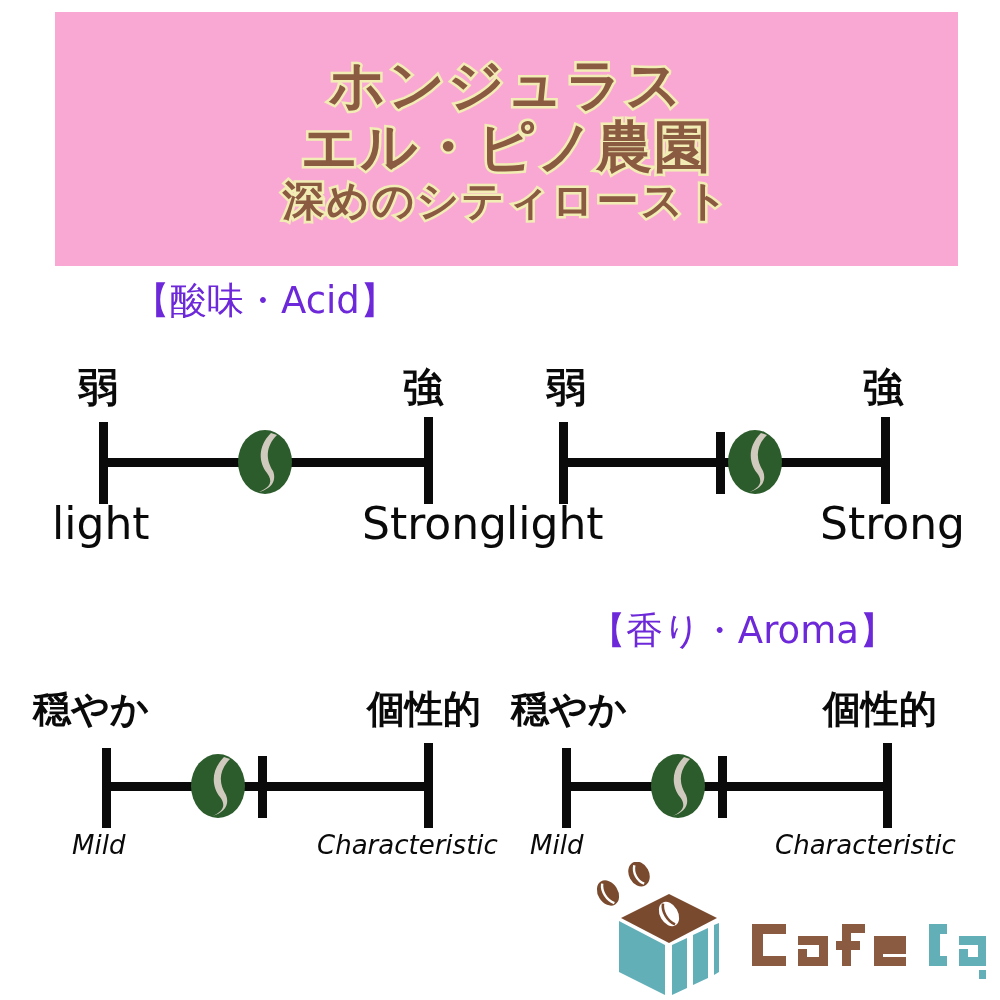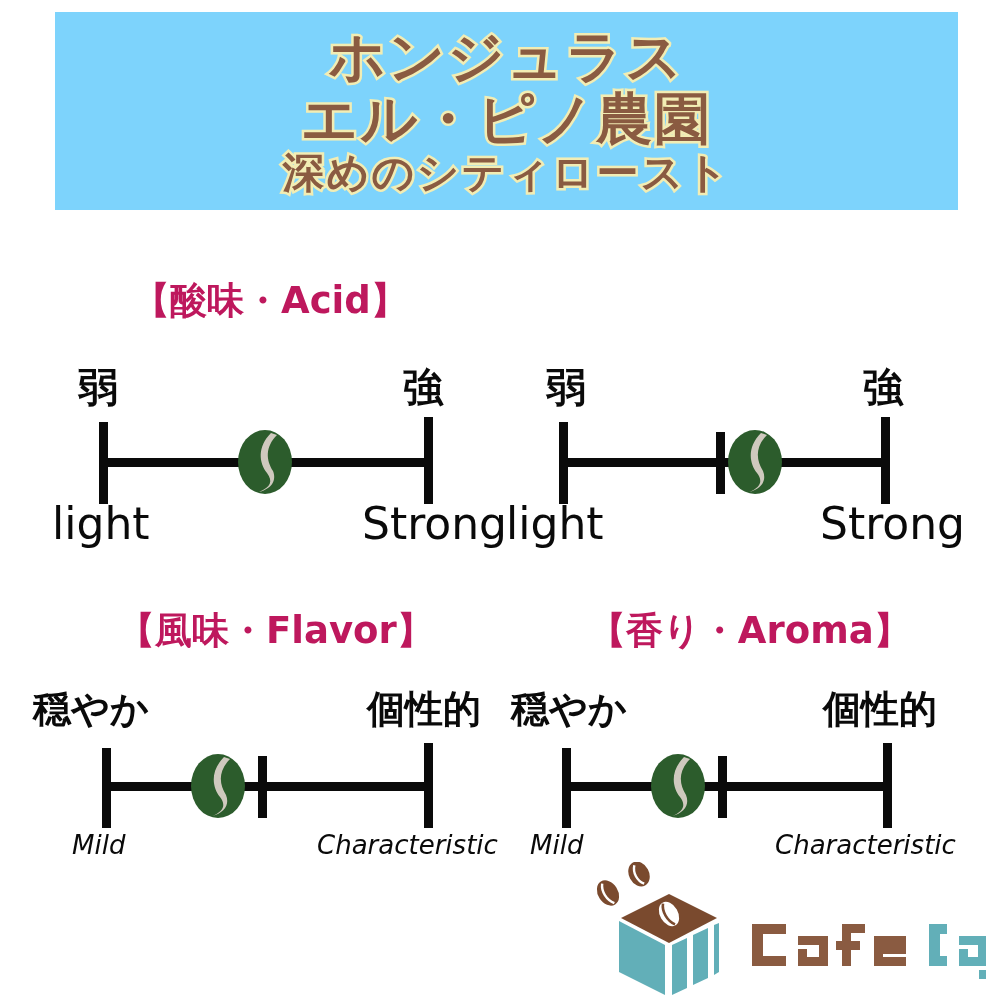--- a/index.html
+++ b/index.html
@@ -8,22 +8,22 @@
     background:#ffffff;
     font-family:"Liberation Sans","DejaVu Sans",sans-serif;
     color:#000000;
     overflow:hidden;
     position:relative;
   }
   .page{position:absolute;left:0;top:0;width:1000px;height:1000px;}
 
   
   .header-band{
-    position:absolute;left:55px;top:12px;width:903px;height:198px;
-    background:#7dd3fc;
+    position:absolute;left:55px;top:12px;width:903px;height:254px;
+    background:#f9a8d4;
     display:flex;flex-direction:column;align-items:center;justify-content:center;
   }
   .title-line{
     font-family:"DejaVu Sans","Liberation Sans",sans-serif;
     font-weight:bold;
     font-size:54px;
     line-height:1.10;
     letter-spacing:2px;
     color:#8A5B41;
     -webkit-text-stroke:5px #F2EDB4;
@@ -34,22 +34,22 @@
   }
   .title-line.l1{font-size:56px;}
   .title-line.l2{font-size:56px;}
   .title-line.l3{font-size:42px;}
 
   
   .sec-caption{
     position:absolute;
     font-family:"DejaVu Sans","Liberation Sans",sans-serif;
     font-size:37px;
-    font-weight:700;
-    color:#be185d;
+    font-weight:400;
+    color:#6d28d9;
     white-space:nowrap;
   }
 
   
   .scale{position:absolute;}
   .scale .endlabel{
     position:absolute;
     font-family:"DejaVu Sans","Liberation Sans",sans-serif;
     white-space:nowrap;
     color:#0a0a0a;
@@ -124,21 +124,20 @@
       <svg viewBox="0 0 56 66" xmlns="http://www.w3.org/2000/svg">
         <ellipse cx="28" cy="33" rx="27" ry="32" fill="#2C5C2C"></ellipse>
         <path d="M34 4 C20 18 22 34 30 44 C36 52 34 58 22 63 C34 60 40 52 36 42 C29 31 28 18 40 6 Z" fill="#CFC9BE"></path>
       </svg>
     </div>
 
     <div class="endlabel en-bot" style="left:46px;top:138px;">light</div>
     <div class="endlabel en-bot" style="left:360px;top:138px;">Strong</div>
   </div>
 
-  <div class="sec-caption" style="left:118px;top:606px;">【風味・Flavor】</div>
   <div class="sec-caption" style="left:589px;top:606px;">【香り・Aroma】</div>
 
   <div class="scale" style="left:0px;top:684px;width:540px;height:180px;">
     <div class="endlabel jp-top small" style="left:33px;">穏やか</div>
     <div class="endlabel jp-top small" style="left:367px;">個性的</div>
 
     <div class="track" style="left:106px;top:98px;width:326px;"></div>
     <div class="tick" style="left:102px;top:64px;height:80px;"></div>
     <div class="tick" style="left:258px;top:72px;height:62px;"></div>
     <div class="tick" style="left:424px;top:59px;height:85px;"></div>

